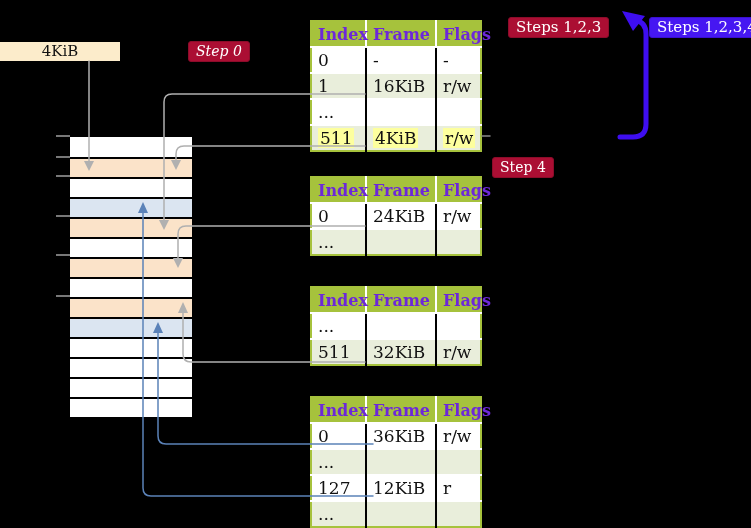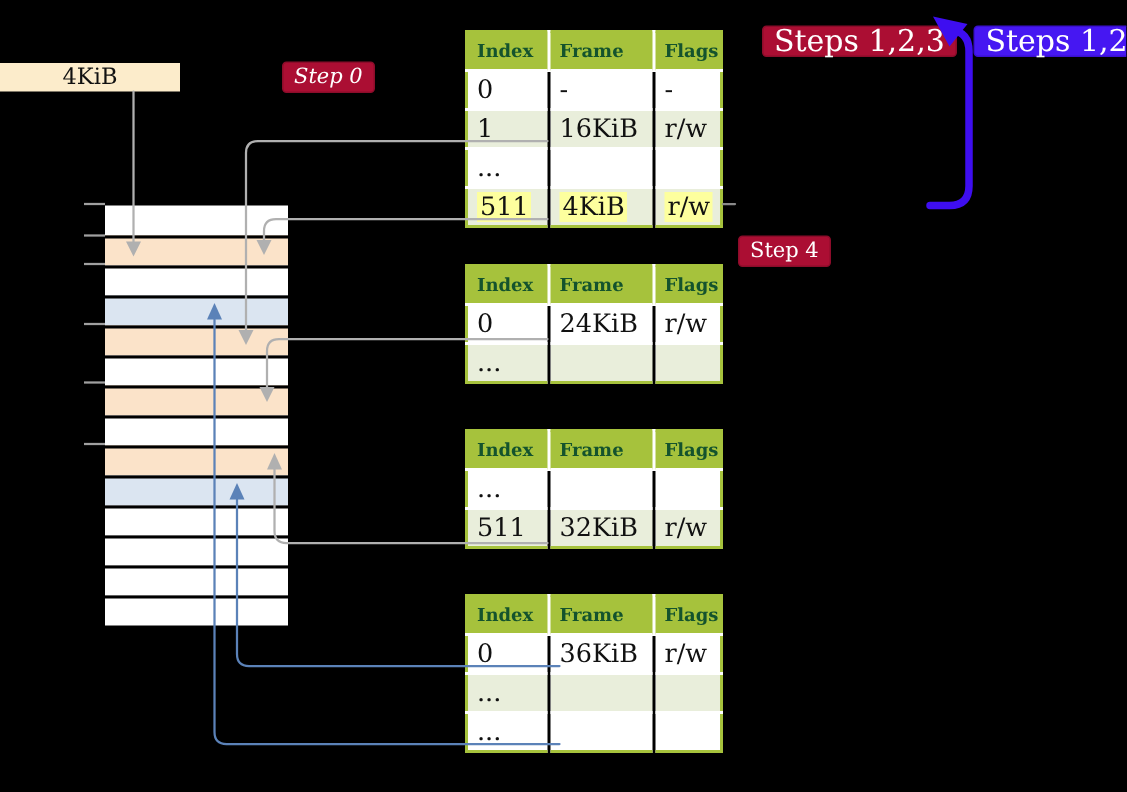--- a/index.html
+++ b/index.html
@@ -8,31 +8,31 @@
   
   #memcol{position:absolute;left:70px;top:137px;width:122px;height:280px;background:#000;}
   .mc{height:20px;box-sizing:border-box;border-top:2px solid #000;}
   .mc:first-child{border-top:none;}
   .mc-w{background:#ffffff;}
   .mc-t{background:#fbe3c9;}
   .mc-p{background:#dbe5f1;}
   
   .freelabel{position:absolute;left:0;top:42px;width:120px;height:19px;background:#fceccb;
              color:#111;font-size:15px;line-height:19px;text-align:center;}
-  .badge{position:absolute;color:#fff;font-size:20px;line-height:17px;padding:1px 7px;
+  .badge{position:absolute;color:#fff;font-size:15px;line-height:17px;padding:1px 7px;
          border-radius:3px;white-space:nowrap;}
   .badge.red{background:#ab0e33;border:1px solid #8c0c2a;}
   .badge.blue{background:#4617f2;border:1px solid #3a10d0;}
   
   table.ptable{position:absolute;left:310px;width:170px;border-collapse:collapse;
                table-layout:fixed;background:#fff;border:2px solid #a6c23c;
                font-size:17px;color:#111;}
-  table.ptable th{background:#a6c23c;color:#14532d;font-weight:bold;text-align:left;
+  table.ptable th{background:#a6c23c;color:#6d28d9;font-weight:bold;text-align:left;
                   height:24px;padding:0 0 0 6px;border-right:2px solid #fff;
-                  font-size:12px;}
+                  font-size:16px;}
   table.ptable th:last-child{border-right:none;}
   table.ptable td{height:24px;padding:0 0 0 6px;border-right:2px solid #000;
                   border-top:2px solid #fff;overflow:hidden;}
   table.ptable td:last-child{border-right:none;}
   table.ptable tbody tr:nth-child(even) td{background:#e9eedb;}
   .hl{background:#fdff9e;padding:0 2px;}
   
   #overlay{position:absolute;left:0;top:0;pointer-events:none;}
 </style>
 </head>
@@ -170,20 +170,25 @@
     <tbody>
       <tr>
         <td><span>0</span></td>
         <td><span>36KiB</span></td>
         <td><span>r/w</span></td>
       </tr>
       <tr>
         <td><span>...</span></td>
         <td><span></span></td>
         <td><span></span></td>
+      </tr>
+      <tr>
+        <td><span>127</span></td>
+        <td><span>12KiB</span></td>
+        <td><span>r</span></td>
       </tr>
       <tr>
         <td><span>...</span></td>
         <td><span></span></td>
         <td><span></span></td>
       </tr>
     </tbody>
   </table>
 
   <svg id="overlay" width="751" height="528" viewBox="0 0 751 528">

